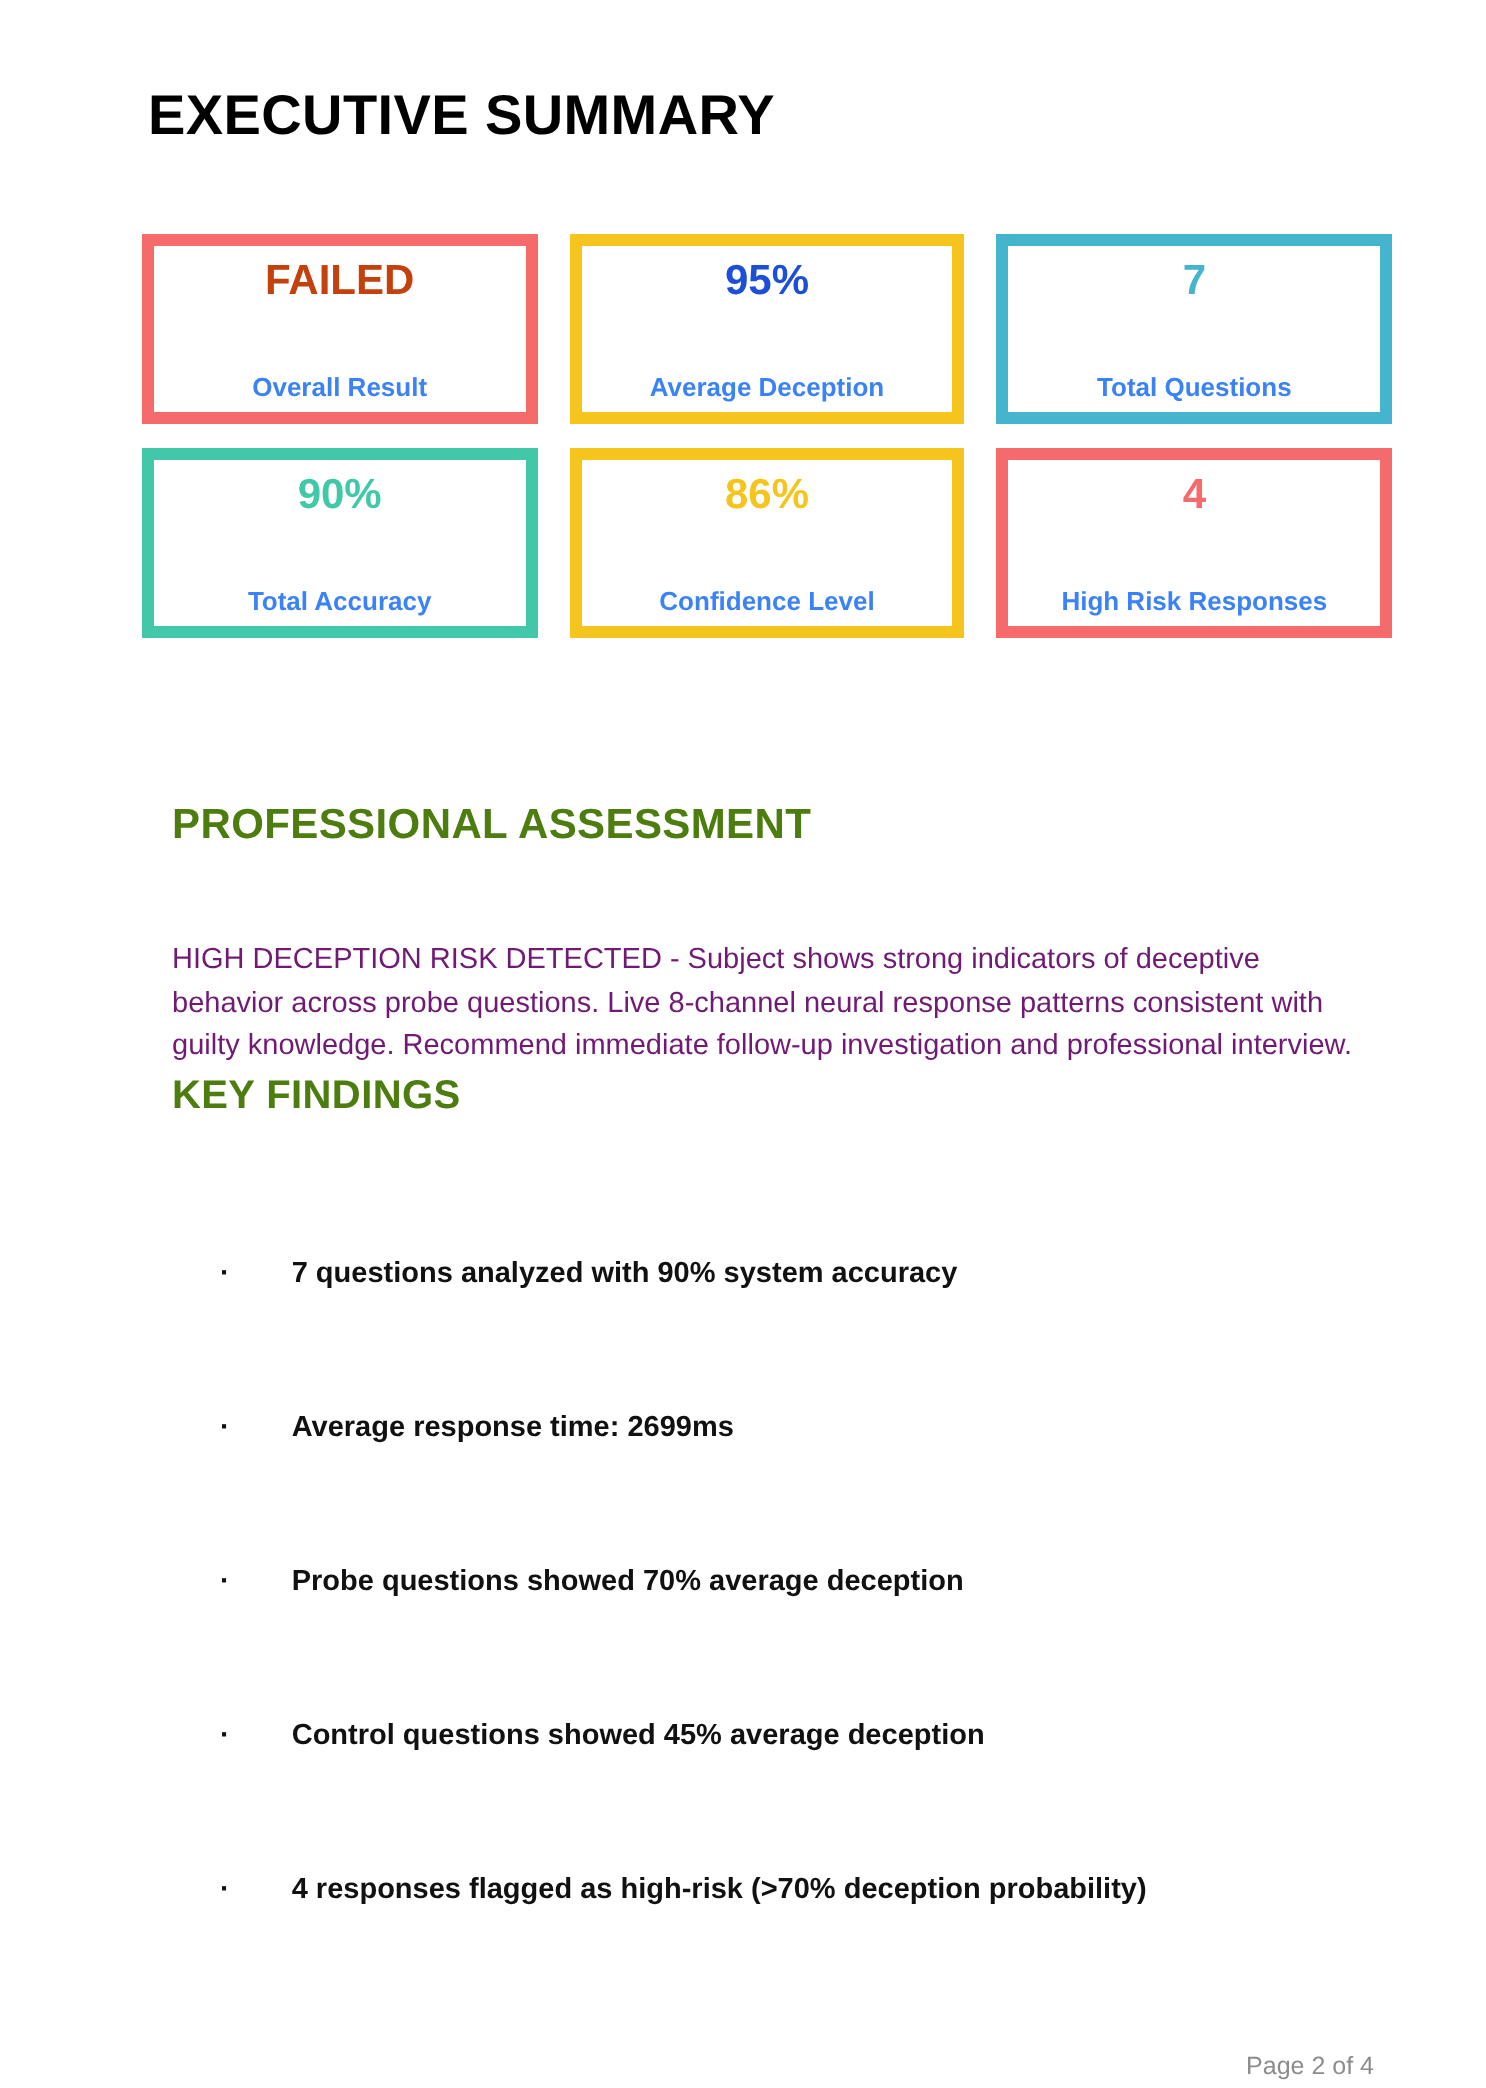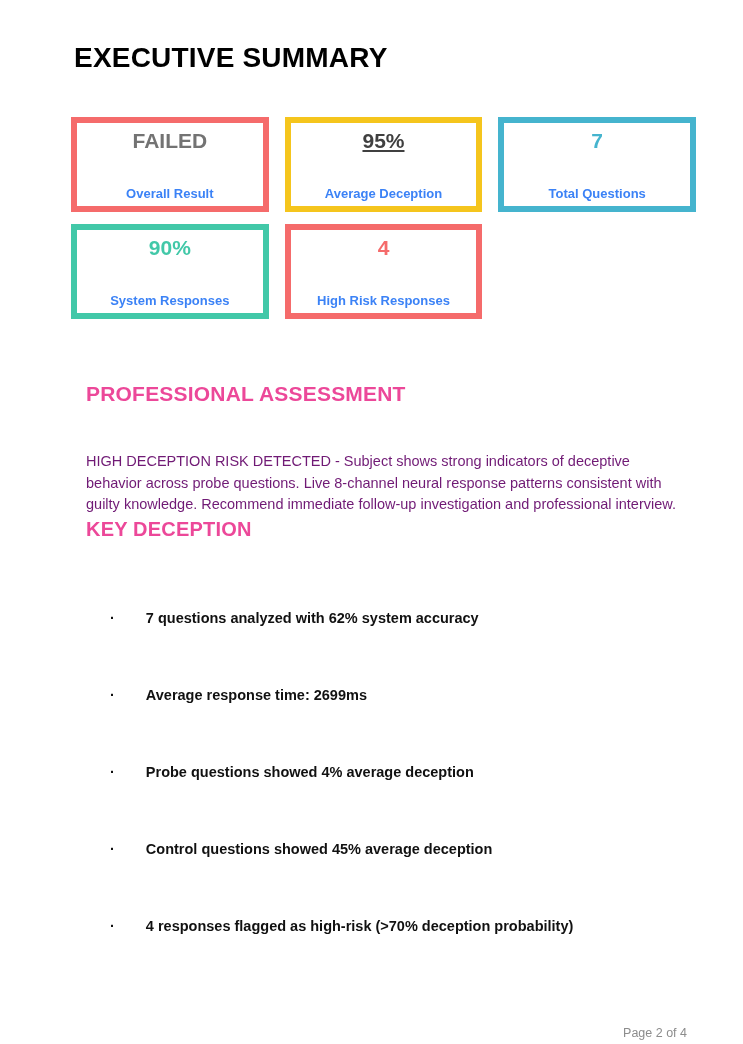--- a/index.html
+++ b/index.html
@@ -54,22 +54,23 @@
   .stat-label {
     font-size: 13px;
     font-weight: bold;
     color: #3b82f6;
     line-height: 1;
   }
   .section-assessment { position: absolute; left: 50px; top: 346px; width: 645px; }
   .section-heading {
     font-size: 21px;
     font-weight: bold;
-    color: #ec4899;
+    color: #4d7c0f;
     letter-spacing: 0.2px;
+    margin-top: 19px;
   }
   .assessment-body {
     margin-top: 21px;
     font-size: 14.5px;
     line-height: 21.5px;
     color: #701a75;
     font-weight: normal;
   }
   .section-findings { position: absolute; left: 50px; top: 482px; width: 645px; }
   .findings-heading { font-size: 20px; }
@@ -103,60 +104,64 @@
 </style>
 </head>
 <body>
 
 <div class="page">
 
   <h1 class="doc-title">EXECUTIVE SUMMARY</h1>
 
   <div class="stats-grid">
     <div class="stat-card" style="border-color: rgb(245, 107, 107);">
-      <div class="stat-value" style="color: #737373;">FAILED</div>
+      <div class="stat-value" style="color: #c2410c;">FAILED</div>
       <div class="stat-label">Overall Result</div>
     </div>
     <div class="stat-card" style="border-color: rgb(245, 197, 29);">
-      <div class="stat-value" style="color: #404040; text-decoration: underline;">95%</div>
+      <div class="stat-value" style="color: #1d4ed8;">95%</div>
       <div class="stat-label">Average Deception</div>
     </div>
     <div class="stat-card" style="border-color: rgb(69, 180, 206);">
       <div class="stat-value" style="color: rgb(69, 180, 206);">7</div>
       <div class="stat-label">Total Questions</div>
     </div>
     <div class="stat-card" style="border-color: rgb(66, 200, 168);">
       <div class="stat-value" style="color: rgb(66, 200, 168); text-align: center;">90%</div>
-      <div class="stat-label">System Responses</div>
+      <div class="stat-label">Total Accuracy</div>
+    </div>
+    <div class="stat-card" style="border-color: rgb(245, 197, 29);">
+      <div class="stat-value" style="color: rgb(245, 197, 29);">86%</div>
+      <div class="stat-label">Confidence Level</div>
     </div>
     <div class="stat-card" style="border-color: rgb(245, 107, 107);">
       <div class="stat-value" style="color: rgb(245, 107, 107);">4</div>
       <div class="stat-label">High Risk Responses</div>
     </div>
   </div>
 
   <div class="section-assessment">
     <h2 class="section-heading">PROFESSIONAL ASSESSMENT</h2>
     <p class="assessment-body">HIGH DECEPTION RISK DETECTED - Subject shows strong indicators of deceptive behavior across probe questions. Live 8-channel neural response patterns consistent with guilty knowledge. Recommend immediate follow-up investigation and professional interview.</p>
   </div>
 
   <div class="section-findings">
-    <h2 class="section-heading findings-heading">KEY DECEPTION</h2>
+    <h2 class="section-heading findings-heading">KEY FINDINGS</h2>
     <ul class="findings-list">
       <li>
         <span class="bullet-dot">·</span>
-        <span>7 questions analyzed with 62% system accuracy</span>
+        <span>7 questions analyzed with 90% system accuracy</span>
       </li>
       <li>
         <span class="bullet-dot">·</span>
         <span>Average response time: 2699ms</span>
       </li>
       <li>
         <span class="bullet-dot">·</span>
-        <span>Probe questions showed 4% average deception</span>
+        <span>Probe questions showed 70% average deception</span>
       </li>
       <li>
         <span class="bullet-dot">·</span>
         <span>Control questions showed 45% average deception</span>
       </li>
       <li>
         <span class="bullet-dot">·</span>
         <span>4 responses flagged as high-risk (&gt;70% deception probability)</span>
       </li>
     </ul>

